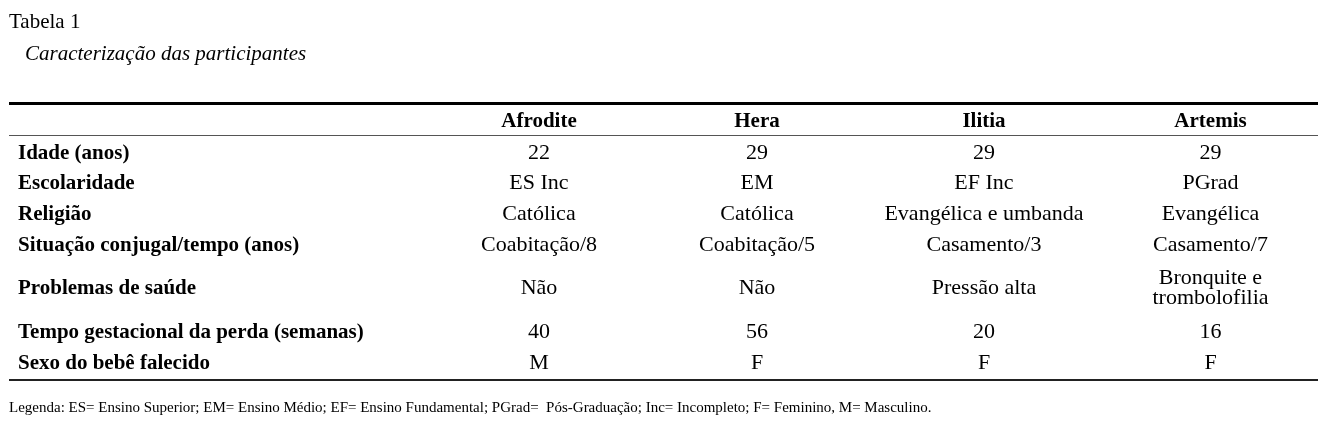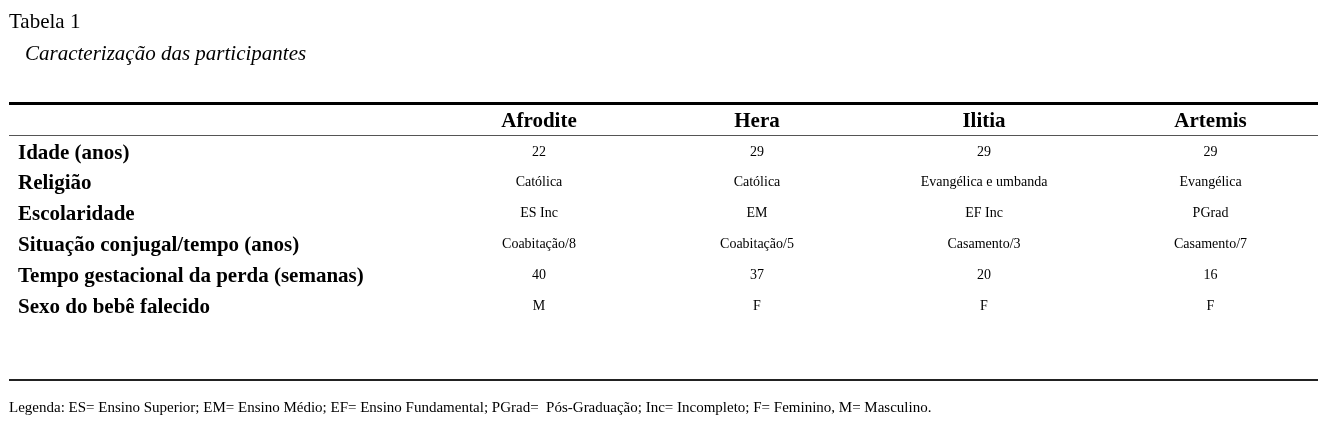--- a/index.html
+++ b/index.html
@@ -18,21 +18,21 @@
     }
     table.data col.c0 { width: 420px; }
     table.data col.c1 { width: 218px; }
     table.data col.c2 { width: 218px; }
     table.data col.c3 { width: 236px; }
     table.data col.c4 { width: 217px; }
     table.data th {
       font-size: 21px; font-weight: bold; height: 30px; padding: 0; text-align: center; vertical-align: middle;
     }
     table.data td {
-      font-size: 14px; padding: 0; text-align: center; vertical-align: middle; line-height: 20px;
+      font-size: 22px; padding: 0; text-align: center; vertical-align: middle; line-height: 20px;
     }
     table.data td.rowlabel {
       font-size: 21px; font-weight: bold; text-align: left; padding-left: 8px;
     }
     tr.r { height: 31px; }
     tr.r-tall { height: 56px; }
     tr.first td { padding-top: 3px; }
     .legend { position: absolute; left: 9px; top: 398px; font-size: 15px; line-height: 18px; white-space: pre; }
   </style>
 </head>
@@ -64,44 +64,51 @@
   </thead>
   <tbody>
     <tr class="r first">
       <td class="rowlabel">Idade (anos)</td>
       <td>22</td>
       <td>29</td>
       <td>29</td>
       <td>29</td>
     </tr>
     <tr class="r">
+      <td class="rowlabel">Escolaridade</td>
+      <td>ES Inc</td>
+      <td>EM</td>
+      <td>EF Inc</td>
+      <td>PGrad</td>
+    </tr>
+    <tr class="r">
       <td class="rowlabel">Religião</td>
       <td>Católica</td>
       <td>Católica</td>
       <td>Evangélica e umbanda</td>
       <td>Evangélica</td>
-    </tr>
-    <tr class="r">
-      <td class="rowlabel">Escolaridade</td>
-      <td>ES Inc</td>
-      <td>EM</td>
-      <td>EF Inc</td>
-      <td>PGrad</td>
     </tr>
     <tr class="r">
       <td class="rowlabel">Situação conjugal/tempo (anos)</td>
       <td>Coabitação/8</td>
       <td>Coabitação/5</td>
       <td>Casamento/3</td>
       <td>Casamento/7</td>
     </tr>
+    <tr class="r-tall">
+      <td class="rowlabel">Problemas de saúde</td>
+      <td>Não</td>
+      <td>Não</td>
+      <td>Pressão alta</td>
+      <td style="padding: 0 40px;">Bronquite e trombolofilia</td>
+    </tr>
     <tr class="r">
       <td class="rowlabel">Tempo gestacional da perda (semanas)</td>
       <td>40</td>
-      <td>37</td>
+      <td>56</td>
       <td>20</td>
       <td>16</td>
     </tr>
     <tr class="r">
       <td class="rowlabel">Sexo do bebê falecido</td>
       <td>M</td>
       <td>F</td>
       <td>F</td>
       <td>F</td>
     </tr>

